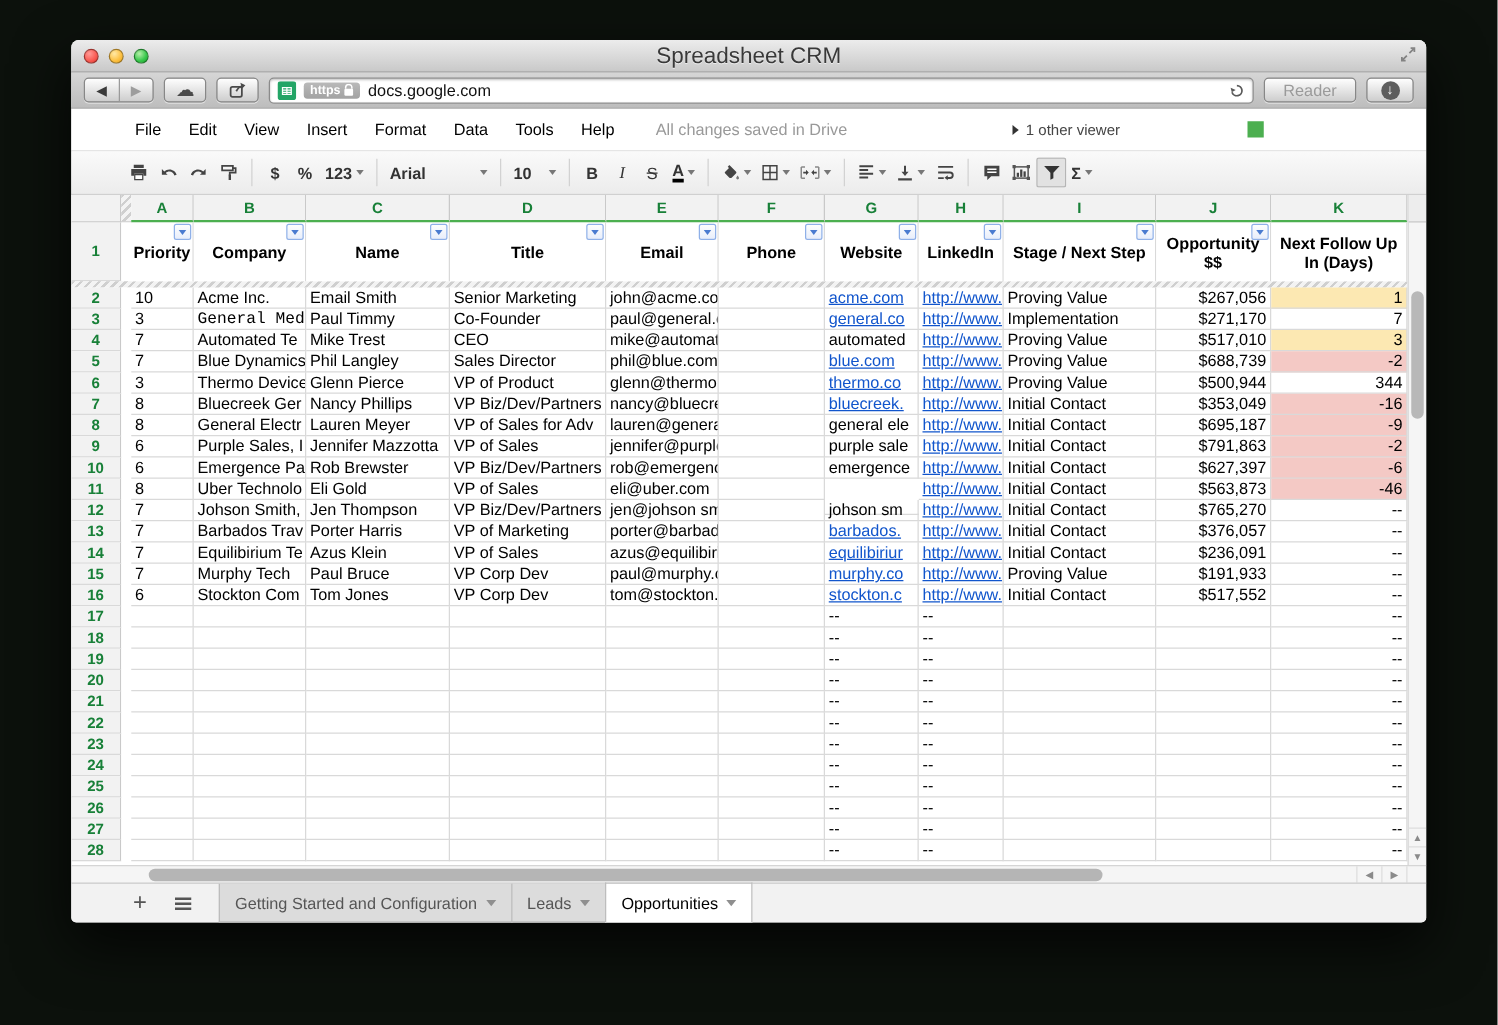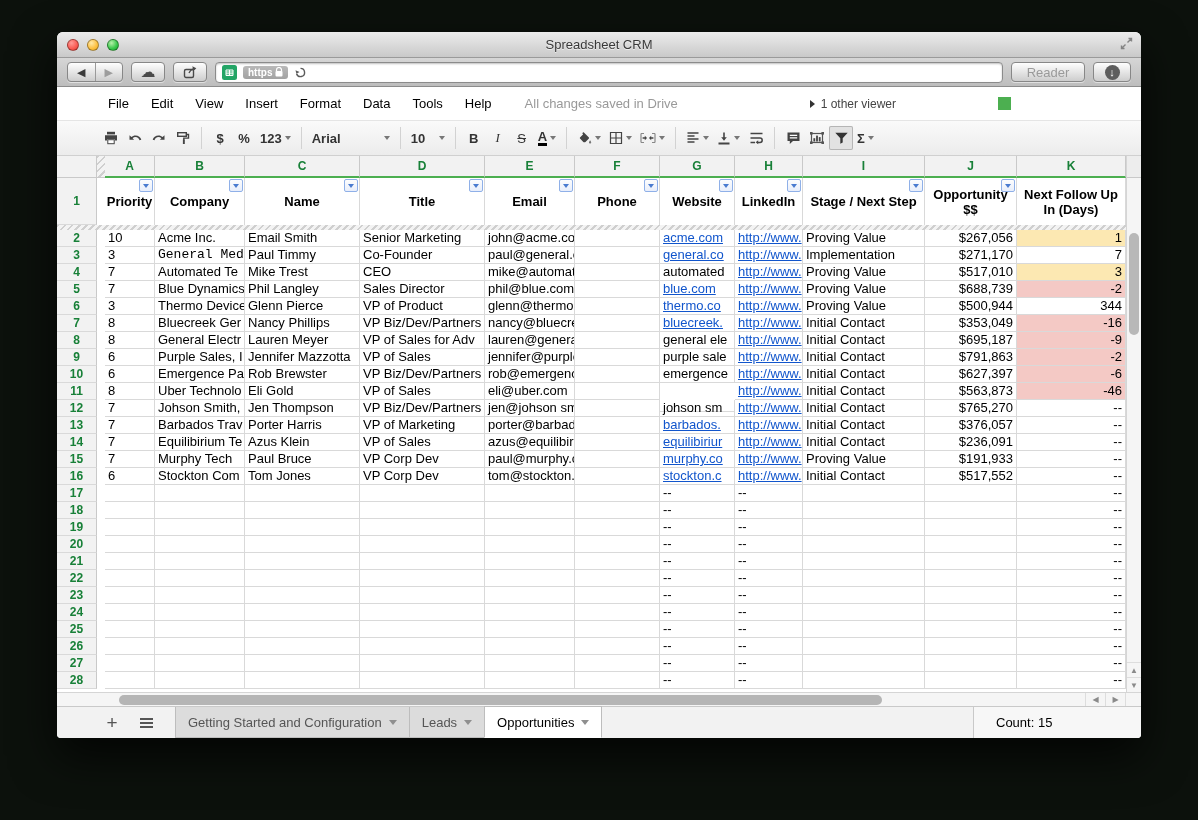--- a/index.html
+++ b/index.html
@@ -11,21 +11,21 @@
             background:#fff; overflow:hidden; display:flex; flex-direction:column; }
 
   
   .titlebar { height:26px; background:linear-gradient(#ececec,#c9c9c9); border-bottom:1px solid #9a9a9a;
               display:flex; align-items:center; position:relative; flex:0 0 auto; }
   .lights { display:flex; gap:8px; margin-left:10px; }
   .light { width:12px; height:12px; border-radius:50%; border:1px solid rgba(0,0,0,.35); }
   .light.red { background:radial-gradient(circle at 35% 30%, #ff9a96, #f95a52 60%, #d9342b); }
   .light.yellow { background:radial-gradient(circle at 35% 30%, #ffe9a8, #fdbf3e 60%, #e2a322); }
   .light.green { background:radial-gradient(circle at 35% 30%, #b6f0a9, #35c649 60%, #1fa32e); }
-  .title { position:absolute; left:0; right:0; text-align:center; font-size:13px; color:#393939;
+  .title { position:absolute; left:0; right:0; text-align:center; font-size:18px; color:#393939;
            text-shadow:0 1px 0 rgba(255,255,255,.6); }
   .expand { position:absolute; right:8px; top:5px; opacity:.75; }
 
   
   .navbar { height:29px; background:linear-gradient(#d6d6d6,#bdbdbd); border-bottom:1px solid #8c8c8c;
             display:flex; align-items:center; gap:8px; padding:0 10px; flex:0 0 auto; }
   .navbtn { height:20px; background:linear-gradient(#fefefe,#cdcdcd); border:1px solid #878787;
             border-radius:4px; display:flex; align-items:center; justify-content:center;
             color:#555; font-size:11px; box-shadow:0 1px 0 rgba(255,255,255,.5); }
   .backfwd { width:56px; padding:0; }
@@ -186,20 +186,21 @@
             <path d="M4 7h7M4 8.8h7M7.5 5v5.5" stroke="#fff" stroke-width="1"></path>
           </svg>
       </span>
       <span class="https-chip">
         <span>https</span>
         <svg width="8" height="10" viewBox="0 0 8 10">
             <path d="M1.5 4V3a2.5 2.5 0 0 1 5 0v1" fill="none" stroke="#fff" stroke-width="1.2"></path>
             <rect x="0.5" y="4" width="7" height="5.5" rx="1" fill="#fff"></rect>
           </svg>
       </span>
+      <span class="urltext">docs.google.com</span>
       <span>
         <svg width="13" height="13" viewBox="0 0 14 14">
             <path d="M7 2.6a4.4 4.4 0 1 1-4.2 5.7" fill="none" stroke="#5a5a5a" stroke-width="1.5"></path>
             <path d="M1.6 4.6l1 3.7 3.4-1.9z" fill="#5a5a5a"></path>
           </svg>
       </span>
     </div>
     <div class="navbtn readerbtn">
       <span>Reader</span>
     </div>
@@ -911,16 +912,15 @@
         </div>
         <div class="tab">
           <span>Leads</span>
           <span class="tcaret"></span>
         </div>
         <div class="tab active">
           <span>Opportunities</span>
           <span class="tcaret"></span>
         </div>
       </div>
-    <div class="count-box">Count: 15</div>
   </div>
 
 </div>
 
 </body></html>

